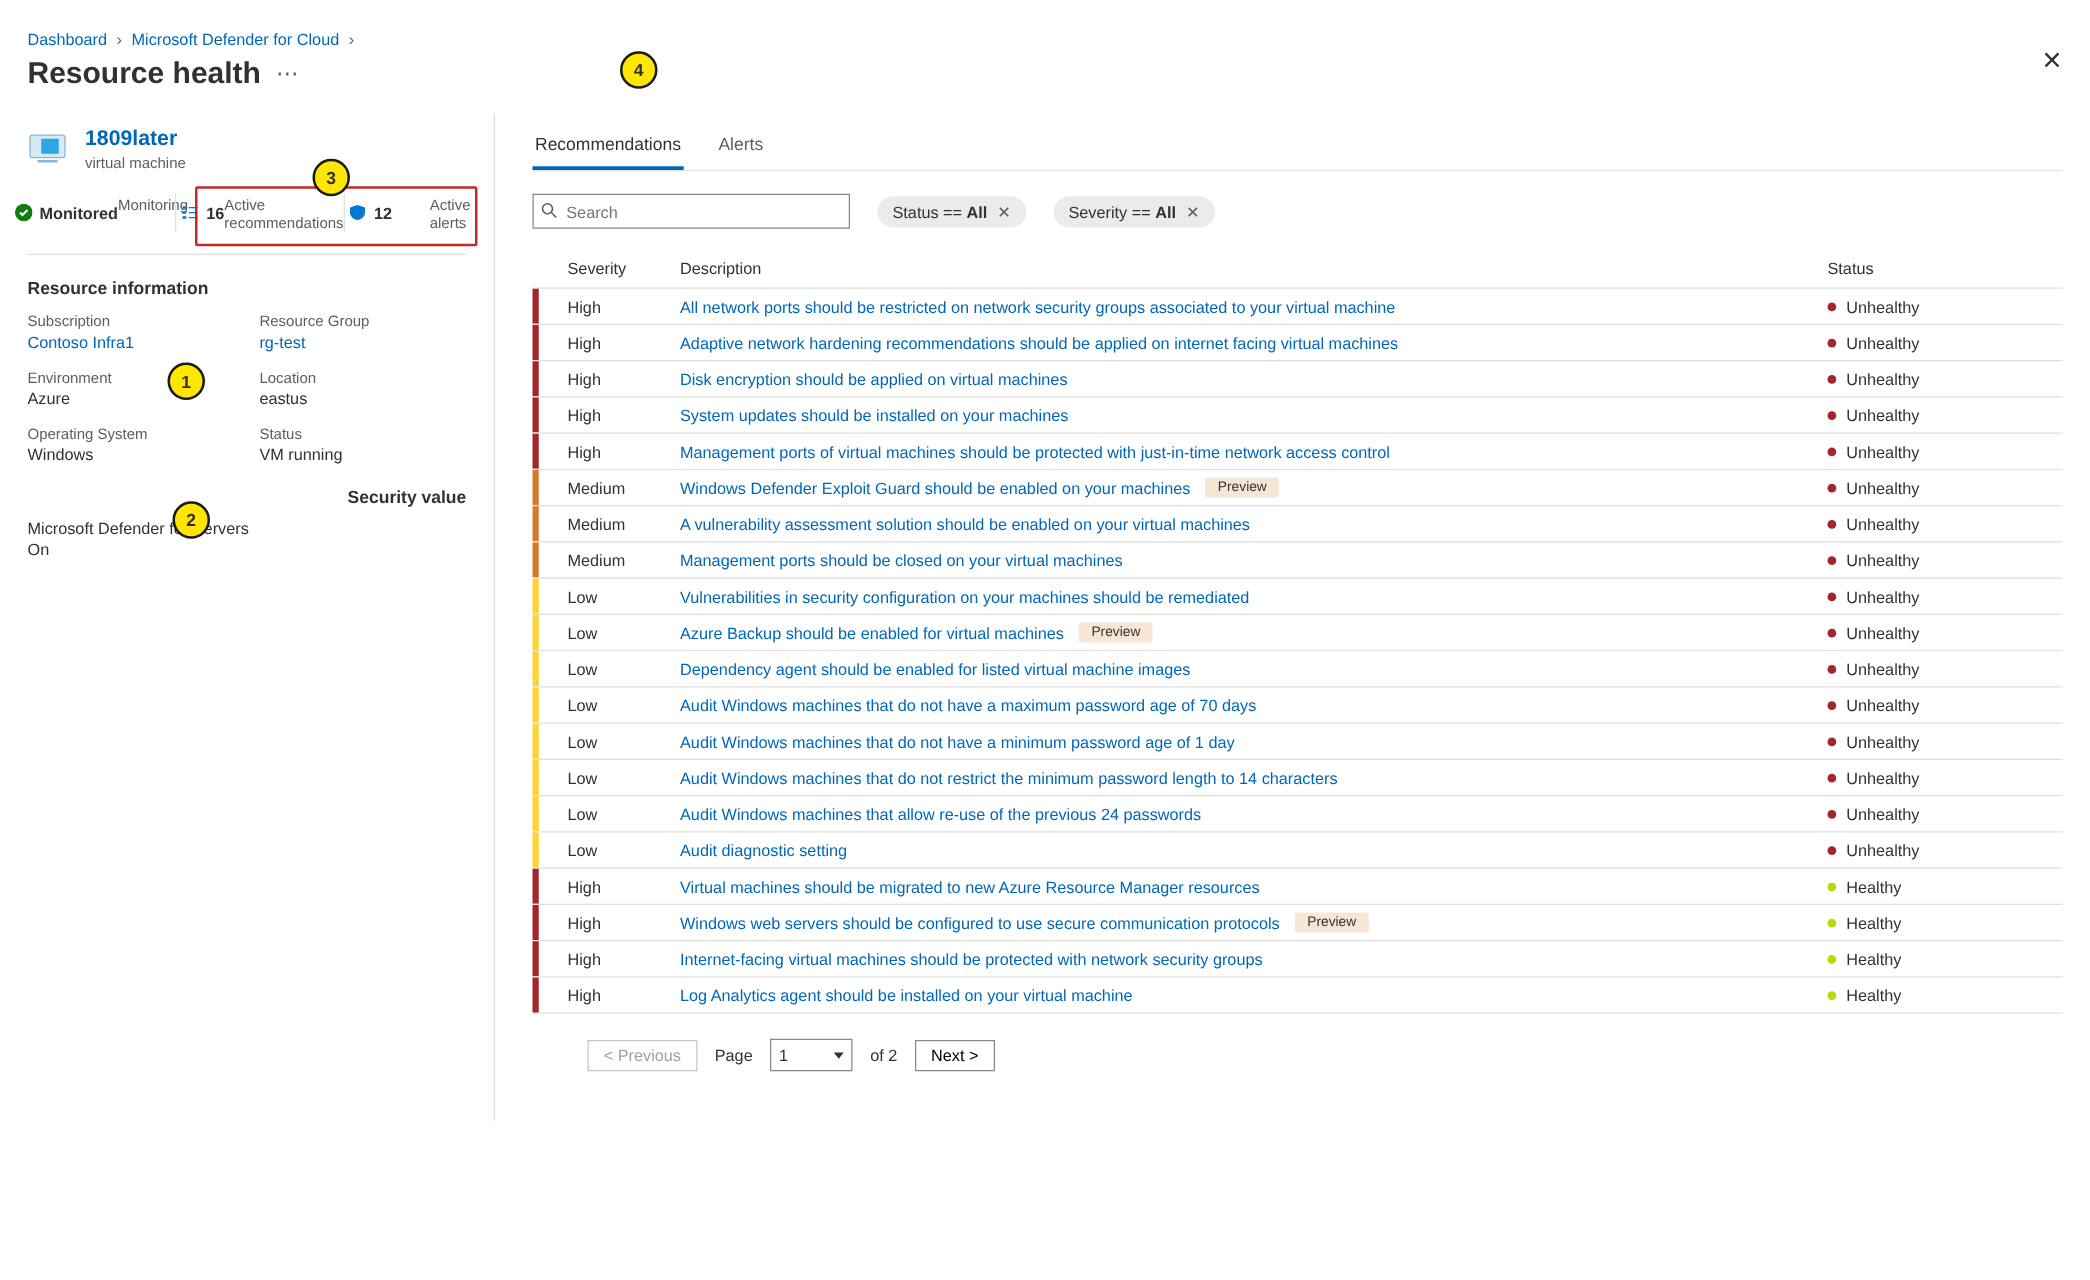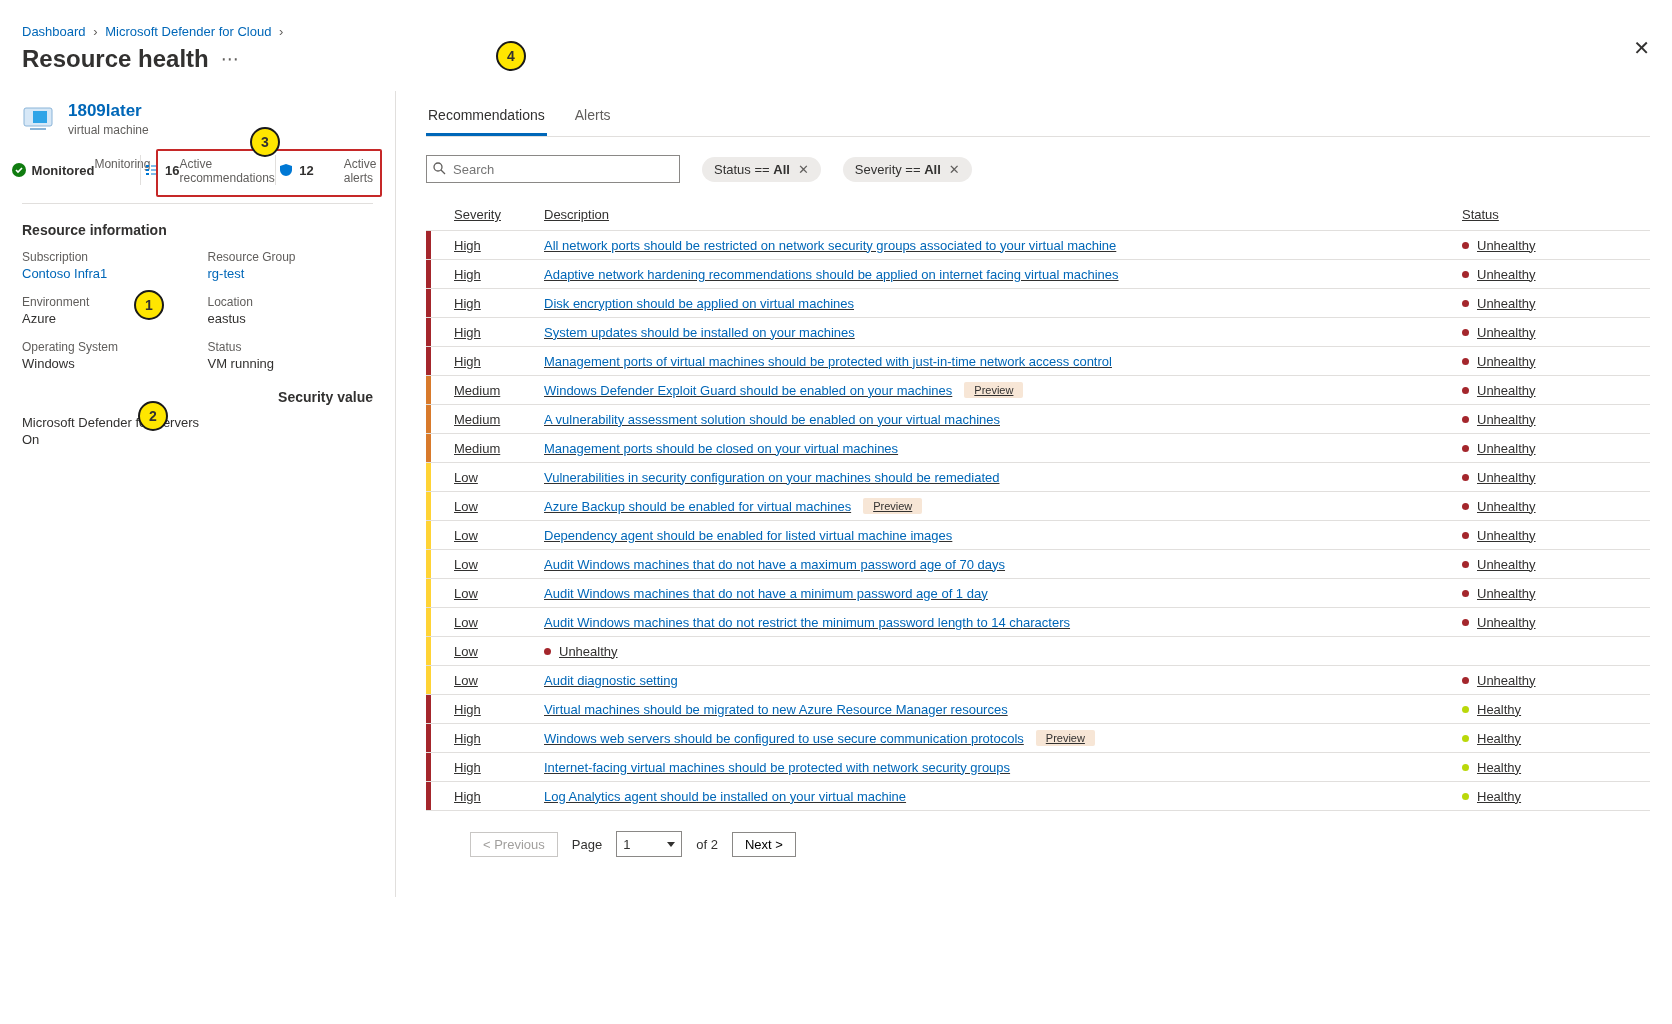--- a/index.html
+++ b/index.html
@@ -68,21 +68,21 @@
   .toolbar{display:flex;align-items:center;gap:22px;margin-top:18px;}
   .search{position:relative;width:254px;}
   .search input{width:100%;height:28px;border:1px solid #8a8886;padding:0 8px 0 26px;font-size:13px;box-sizing:border-box;}
   .search .sic{position:absolute;left:6px;top:6px;color:#605e5c;}
   .pill{background:var(--pill);border-radius:14px;padding:5px 12px;font-size:13px;display:flex;align-items:center;gap:8px;}
   .pill b{font-weight:600;}
   .pill .x{color:#605e5c;cursor:pointer;font-size:13px;}
 
   
   .tbl{margin-top:18px;}
-  .thead,.trow{display:grid;grid-template-columns:90px 1fr 160px;align-items:center;text-decoration:underline;}
+  .thead,.trow{display:grid;grid-template-columns:90px 1fr 160px;align-items:center;}
   .thead{font-size:13px;color:var(--text);padding:6px 28px 8px;}
   .thead .th{font-weight:400;}
   .trow{border-top:1px solid var(--border);height:28px;font-size:13px;position:relative;padding:0 28px;}
   .trow:last-child{border-bottom:1px solid var(--border);}
   .sev-bar{position:absolute;left:0;top:0;bottom:0;width:5px;}
   .sev-High{background:var(--sev-high);}
   .sev-Medium{background:var(--sev-med);}
   .sev-Low{background:var(--sev-low);}
   .desc-cell{display:flex;align-items:center;gap:12px;}
   .preview-badge{background:var(--preview-bg2);color:#323130;font-size:11px;padding:2px 10px;border-radius:2px;}
@@ -400,20 +400,23 @@
                 <a class="link">Audit Windows machines that do not restrict the minimum password length to 14 characters</a>
               </div>
               <div class="status-cell">
                 <span class="dot red"></span>
                 <span>Unhealthy</span>
               </div>
             </div>
             <div class="trow">
               <div class="sev-bar sev-Low"></div>
               <div>Low</div>
+              <div class="desc-cell">
+                <a class="link">Audit Windows machines that allow re-use of the previous 24 passwords</a>
+              </div>
               <div class="status-cell">
                 <span class="dot red"></span>
                 <span>Unhealthy</span>
               </div>
             </div>
             <div class="trow">
               <div class="sev-bar sev-Low"></div>
               <div>Low</div>
               <div class="desc-cell">
                 <a class="link">Audit diagnostic setting</a>

